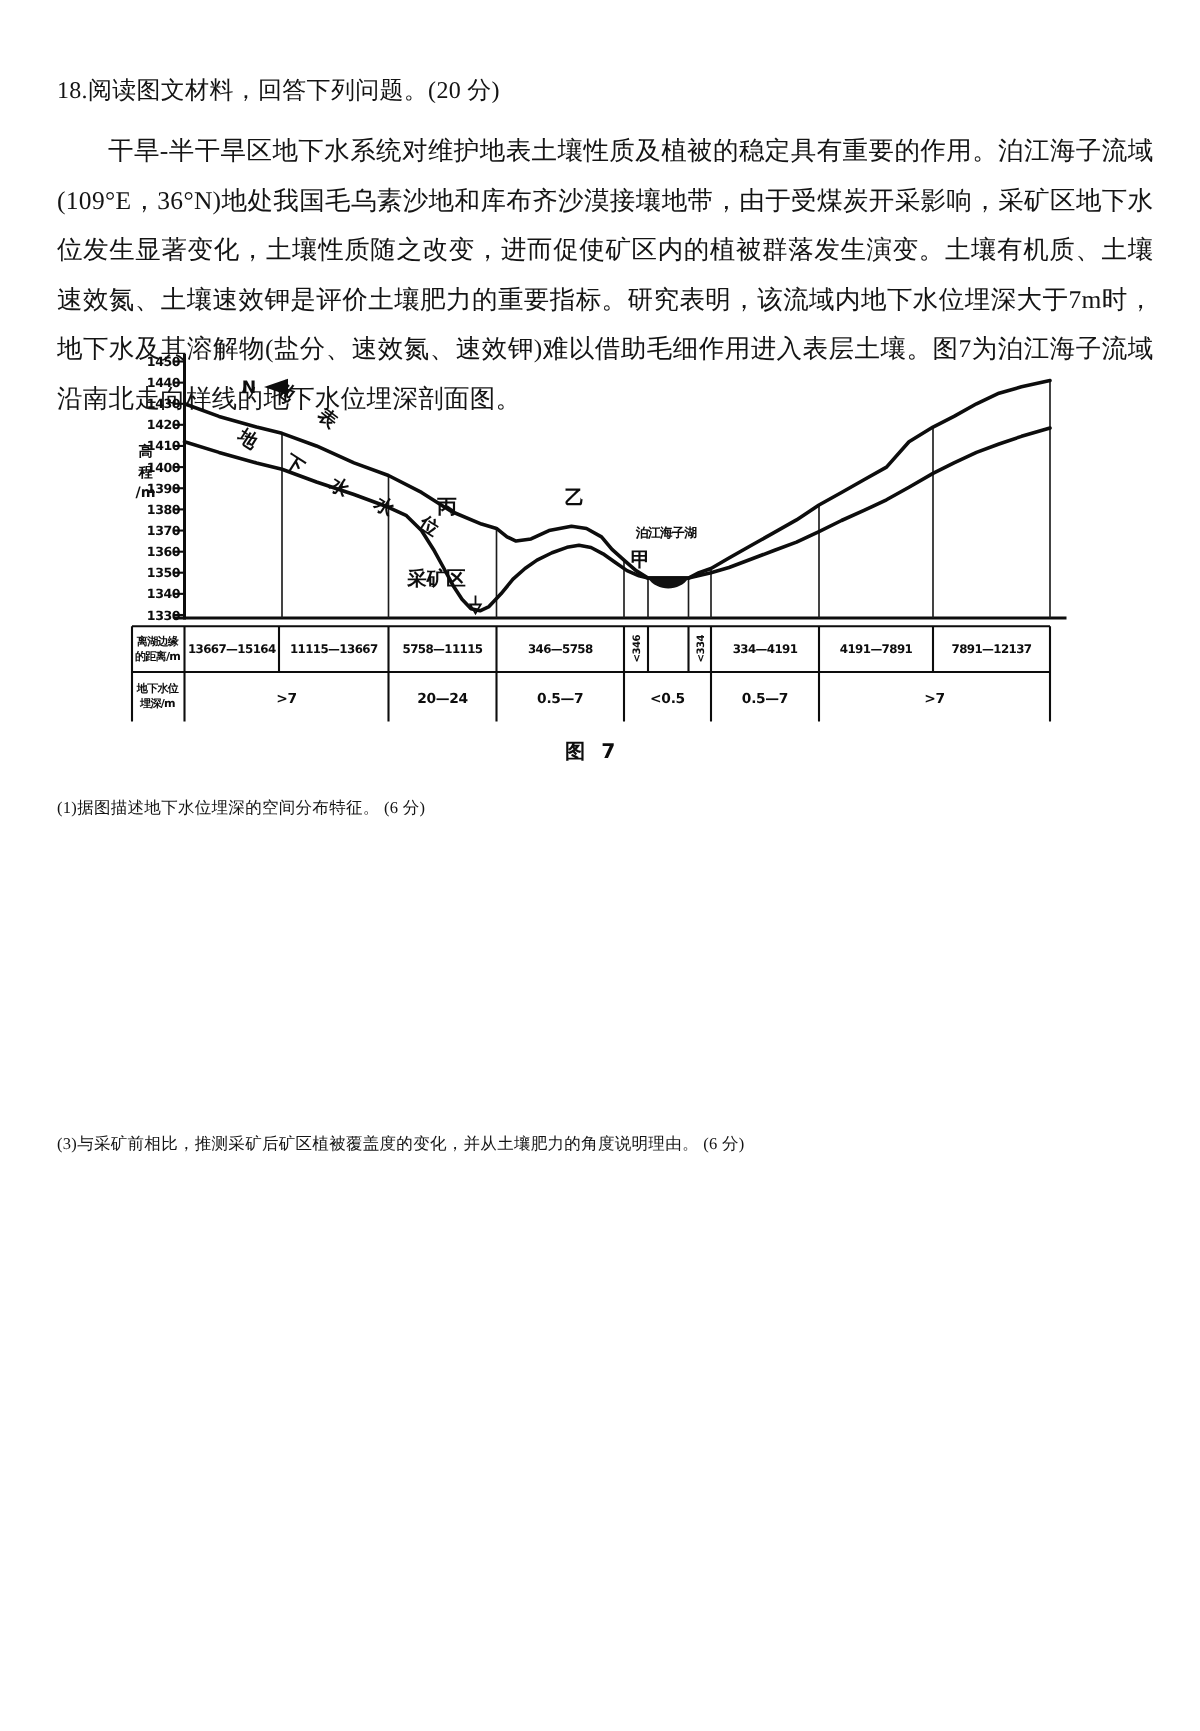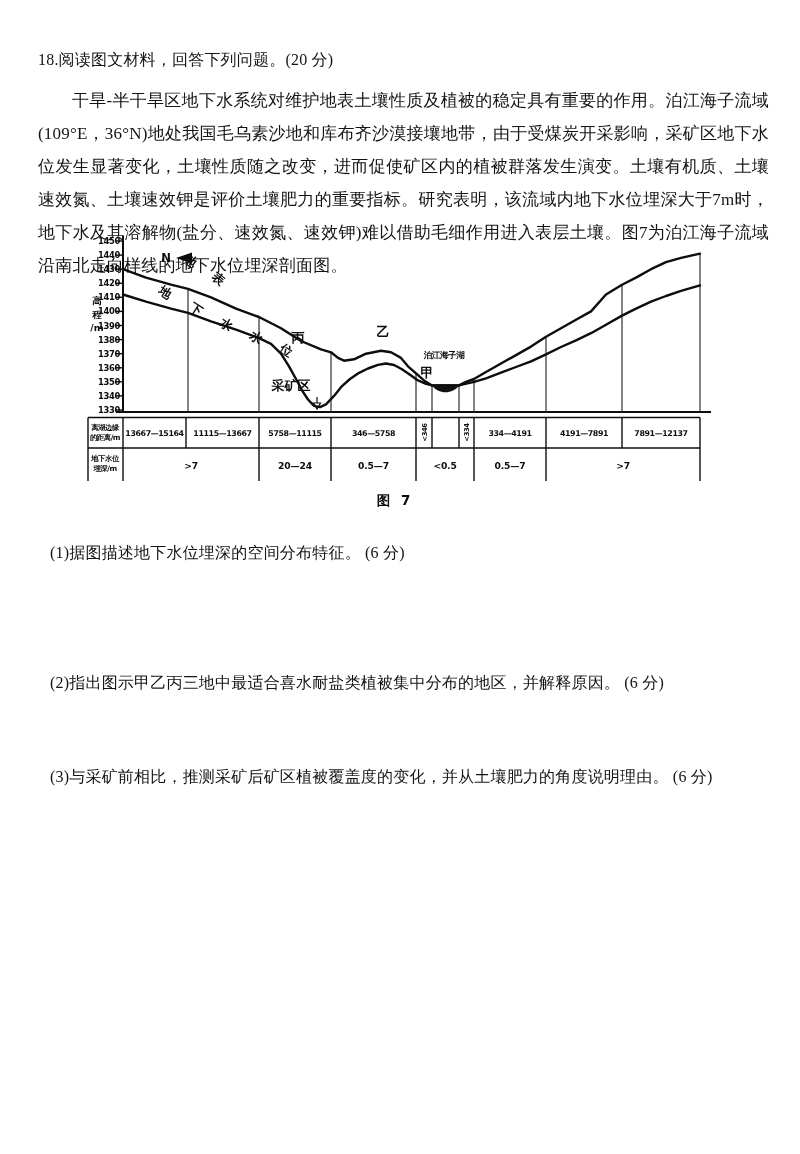--- a/index.html
+++ b/index.html
@@ -3,21 +3,21 @@
 <meta charset="utf-8">
 <style>
   html,body { margin:0; padding:0; background:#ffffff; }
   body { width:800px; height:1154px; font-family:"Liberation Serif","DejaVu Serif",serif; color:#141414; }
   .page { position:relative; width:800px; height:1154px; overflow:hidden; background:#fff; }
   .qhead { position:absolute; left:38px; top:50px; width:732px; font-size:16px; letter-spacing:.2px; }
   .qhead .num { margin-right:0; }
   .passage { position:absolute; left:38px; top:84px; width:731px; font-size:17px; line-height:33px;
              text-align:justify; text-indent:2em; letter-spacing:.2px; margin:0; }
   .fig { position:absolute; left:86px; top:232px; width:650px; height:284px; }
-  .subq { position:absolute; left:38px; width:732px; font-size:16px; margin:12px; letter-spacing:.2px; }
+  .subq { position:absolute; left:38px; width:732px; font-size:11px; margin:0; letter-spacing:.2px; }
   .q1 { top:531px; } .q2 { top:661px; } .q3 { top:755px; }
 
   
   svg text { fill:#0d0d0d; font-family:"DejaVu Sans","Liberation Sans",sans-serif; font-weight:bold; }
   .ax   { stroke:#0d0d0d; stroke-width:2; }
   .tick { stroke:#0d0d0d; stroke-width:1.4; }
   .sec  { stroke:#1c1c1c; stroke-width:1.1; }
   .tbl  { stroke:#0d0d0d; stroke-width:1.4; fill:none; }
   .curve{ fill:none; stroke:#0d0d0d; stroke-width:2.4; stroke-linejoin:round; stroke-linecap:round; }
   .tickLbl { font-size:8.4px; letter-spacing:-.3px; }
@@ -185,17 +185,16 @@
         <text class="depth" x="424" y="236.5">0.5—7</text>
         <text class="depth" x="537" y="236.5">&gt;7</text>
       </g>
 
       <text class="cap" x="309" y="273">图 7</text>
     </svg>
   </div>
 
   <p class="subq q1"><span>(1)</span><span>据图描述地下水位埋深的空间分布特征。 (6 分)</span></p>
 
-  <p class="subq q2"><span>(2)</span><span>指出图示甲乙丙三地中最适合喜水耐盐类植被集中分布的地区，并解释原因。 (6 分)</span></p>
 
   <p class="subq q3"><span>(3)</span><span>与采矿前相比，推测采矿后矿区植被覆盖度的变化，并从土壤肥力的角度说明理由。 (6 分)</span></p>
 
 </div>
 
 </body></html>

